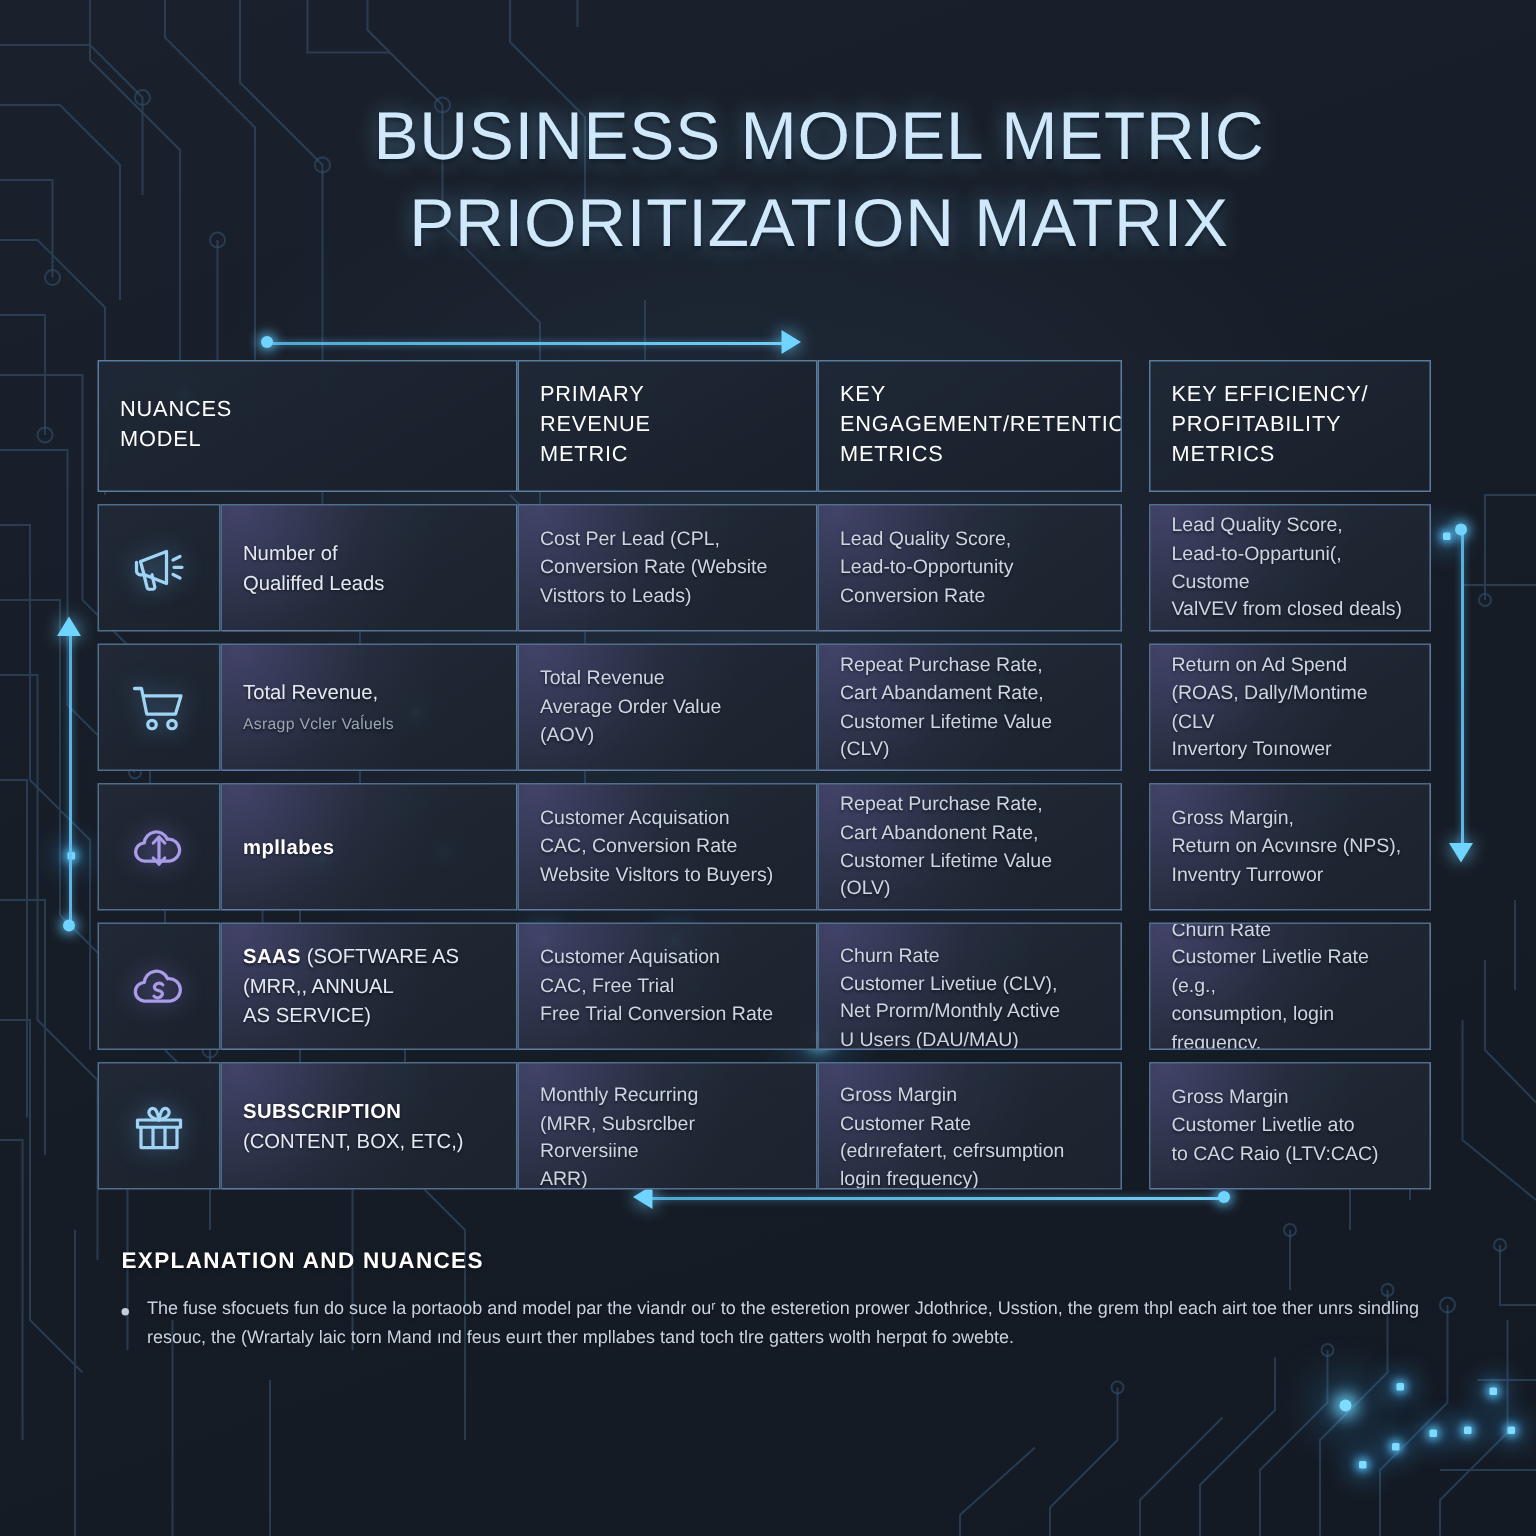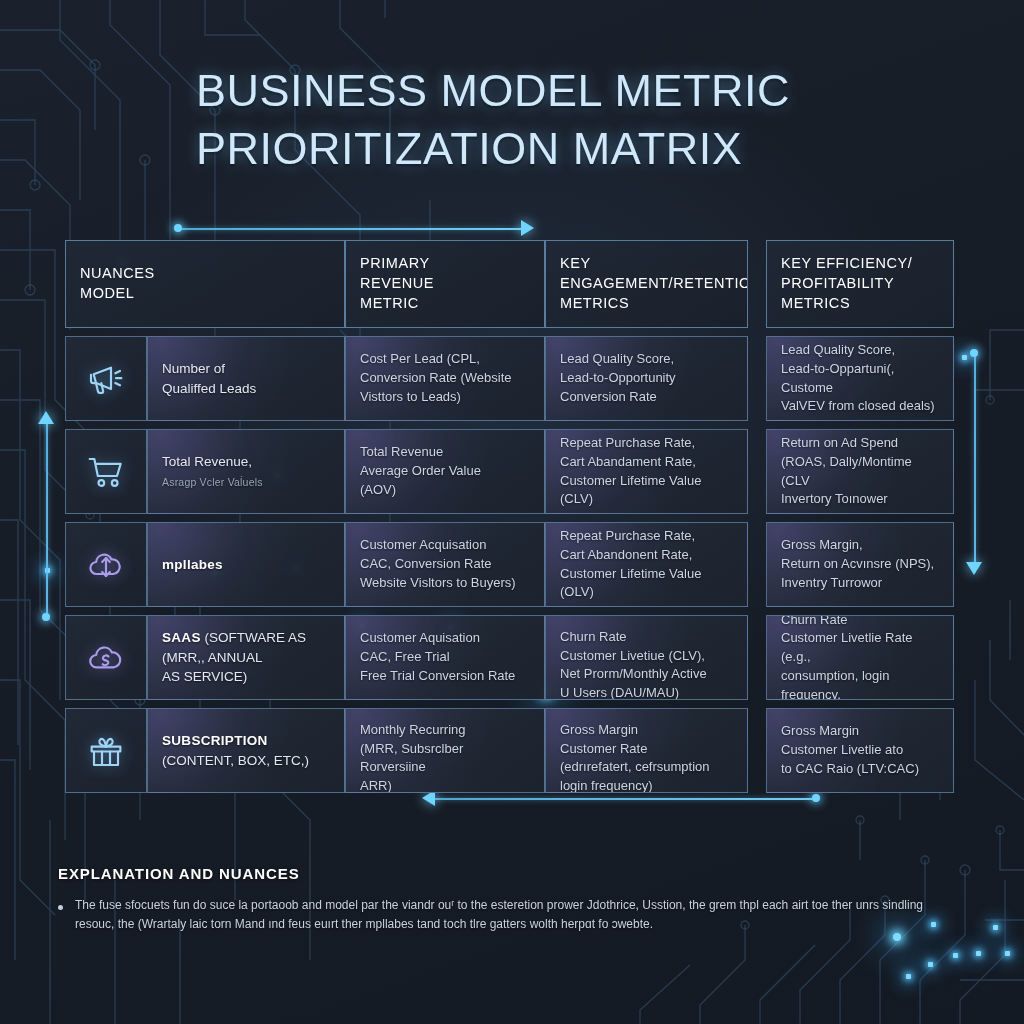--- a/index.html
+++ b/index.html
@@ -54,21 +54,21 @@
     left: 196px;
     top: 62px;
     width: 700px;
     font-size: 45px;
     line-height: 1.28;
     letter-spacing: 0.5px;
     font-weight: 400;
     color: #cfe8fb;
     text-shadow: 0 0 14px rgba(120,190,245,0.45), 0 2px 3px rgba(0,0,0,0.6);
   }
-  #title .line { display: block; white-space: nowrap; }
+  #title .line { display: block; white-space: nowrap; text-align: center; }
 
   
   .arrow-h, .arrow-v { position: absolute; }
   .arrow-line-h {
     position: absolute;
     height: 2px;
     background: linear-gradient(90deg, rgba(90,190,240,0.85), rgba(120,215,255,0.95));
     top: 50%;
     left: 0; right: 0;
     box-shadow: 0 0 5px rgba(90,190,245,0.6);
@@ -178,25 +178,24 @@
   }
   .model-text b { font-weight: 700; color: #ffffff; letter-spacing: 0.3px; }
   .model-text .faint { color: #9aa6b5; font-size: 10.5px; letter-spacing: 0.2px; }
 
   .icon-svg { width: 40px; height: 40px; display: block; filter: drop-shadow(0 0 7px rgba(110,190,255,0.5)); }
   .icon-svg.violet { filter: drop-shadow(0 0 7px rgba(150,130,235,0.6)); }
 
   
   #explain {
     position: absolute;
-    left: 58px;
+    left: 81px;
     top: 832px;
     width: 900px;
     color: #e6ecf3;
-    margin-top: 33px;
   }
   #explain h2 {
     font-size: 15px;
     font-weight: 700;
     letter-spacing: 0.9px;
     color: #ffffff;
     margin-bottom: 14px;
     text-shadow: 0 1px 3px rgba(0,0,0,0.6);
   }
   .bullet-row { display: flex; gap: 12px; }

